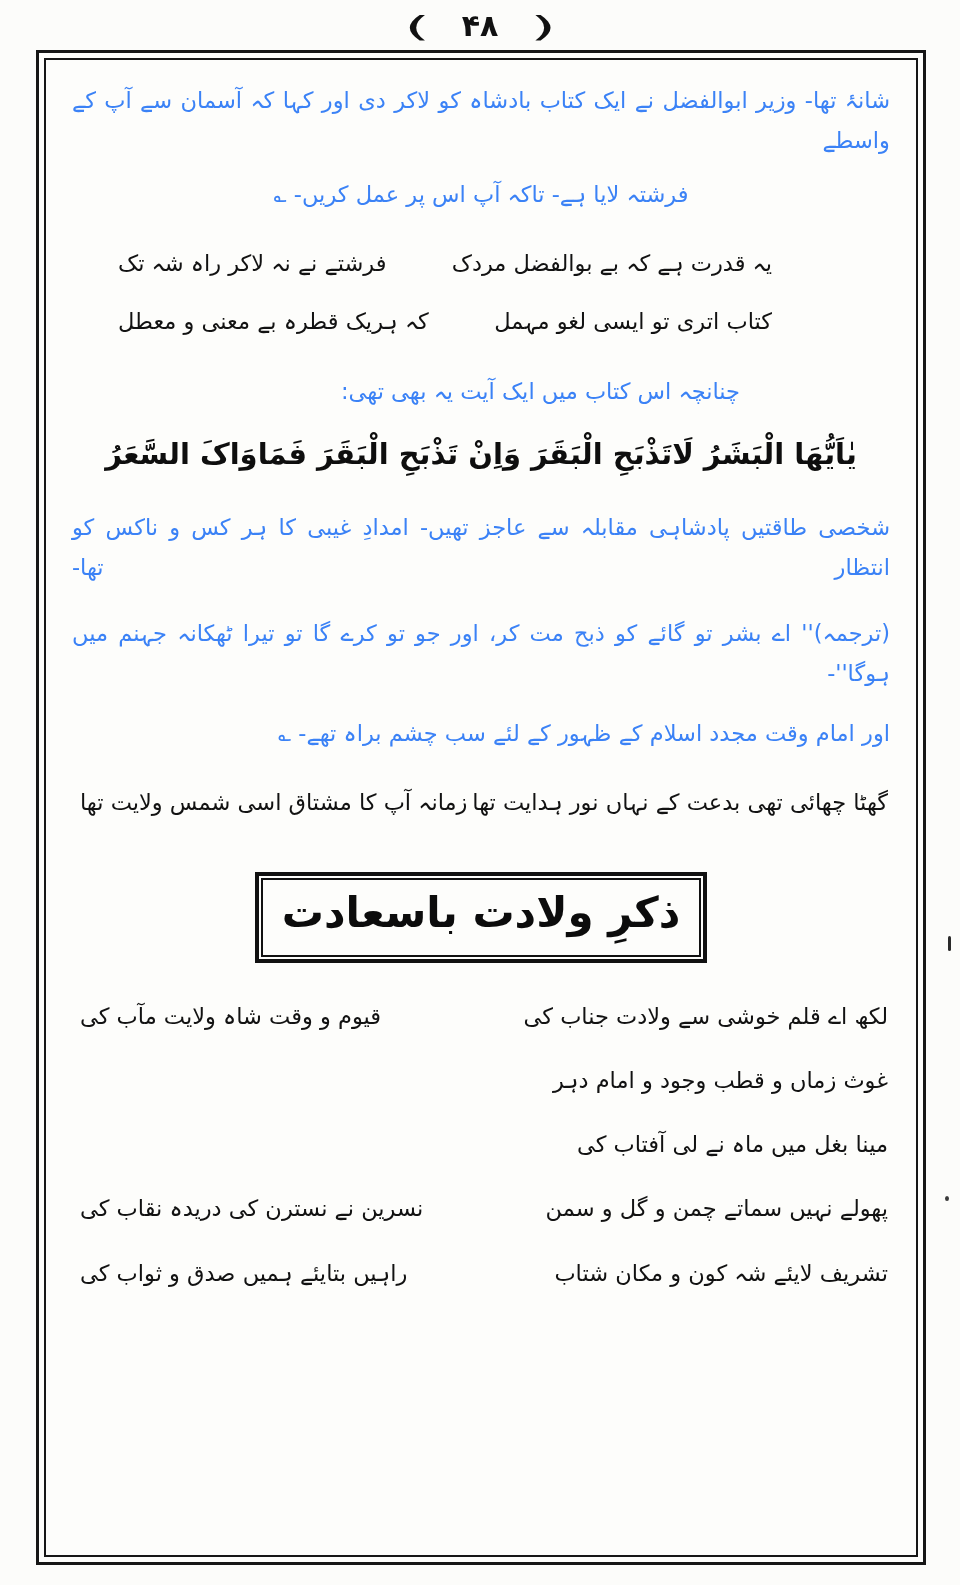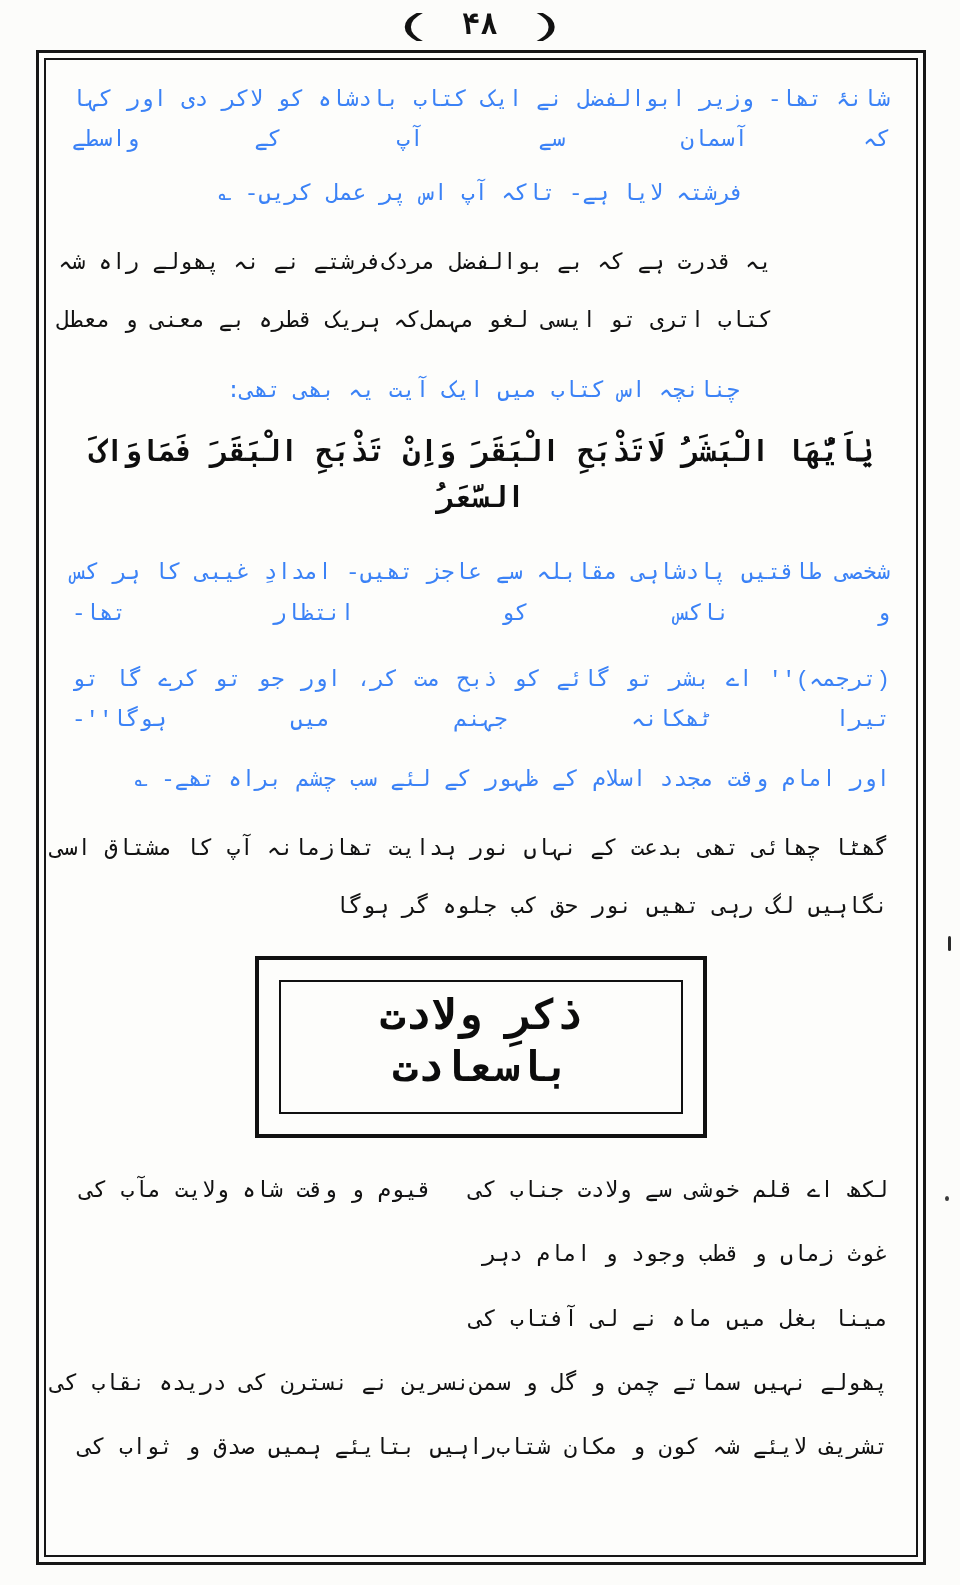--- a/index.html
+++ b/index.html
@@ -3,21 +3,21 @@
 <meta charset="utf-8">
 <style>
   html,body{margin:0;padding:0}
   body{
     width:960px;height:1585px;
     background:#e9e9e6;
     font-family:"DejaVu Sans",sans-serif;
   }
   .page{
     position:relative;width:960px;height:1585px;
-    background:#fcfcfa;color:#141414;overflow:hidden;font-family:Liberation Mono, monospace;
+    background:#fcfcfa;color:#141414;overflow:hidden;
   }
 
   
   .page-number{
     position:absolute;top:2px;left:0;right:0;
     text-align:center;direction:ltr;color:#111;
     height:48px;line-height:48px;
   }
   .page-number .paren{
     display:inline-block;transform:scale(2.6,1.1);
@@ -54,21 +54,21 @@
   .c2{padding:0 2px 0 8px}
   .poem-row{padding:0 2px 0 8px}
 
   .ayat{
     font-size:29px;font-weight:700;text-align:center;
     line-height:1.6;letter-spacing:.5px;color:#0e0e0e;
   }
 
   .heading-outer{
     width:452px;margin:30px auto 0;
-    border:4px solid #111;padding:20px;box-sizing:border-box;
+    border:4px solid #111;padding:2px;box-sizing:border-box;
   }
   .heading-inner{
     border:2px solid #111;padding:8px 8px 18px;text-align:center;
   }
   .heading{font-size:42px;font-weight:700;color:#0c0c0c}
 
   
   .mt6{margin-top:6px}.mt14{margin-top:14px}
   .mt18{margin-top:18px}.mt20{margin-top:20px}.mt24{margin-top:20px}
   .mt26{margin-top:26px}.mt30{margin-top:30px}.mt34{margin-top:34px}
@@ -88,40 +88,39 @@
 
   <div class="frame-outer">
     <div class="frame-inner">
       <div class="content">
 
         <p class="prose fill mt6">شانۂ تھا- وزیر ابوالفضل نے ایک کتاب بادشاہ کو لاکر دی اور کہا کہ آسمان سے آپ کے واسطے</p>
         <p class="prose centered mt14">فرشتہ لایا ہے- تاکہ آپ اس پر عمل کریں- ؎</p>
 
         <div class="verse-row c1 mt30">
           <span class="hemi">یہ قدرت ہے کہ بے بوالفضل مردک</span>
-          <span class="hemi">فرشتے نے نہ پھولے راہ شہ تک</span>
+          <span class="hemi">فرشتے نے نہ لاکر راہ شہ تک</span>
         </div>
         <div class="verse-row c1 mt20">
           <span class="hemi">کتاب اتری تو ایسی لغو مہمل</span>
           <span class="hemi">کہ ہریک قطرہ بے معنی و معطل</span>
         </div>
 
         <p class="prose indent-right mt30">چنانچہ اس کتاب میں ایک آیت یہ بھی تھی:</p>
         <p class="ayat mt24">یٰاَیُّهَا الْبَشَرُ لَاتَذْبَحِ الْبَقَرَ وَاِنْ تَذْبَحِ الْبَقَرَ فَمَاوَاکَ السَّعَرُ</p>
         <p class="prose fill mt30">شخصی طاقتیں پادشاہی مقابلہ سے عاجز تھیں- امدادِ غیبی کا ہر کس و ناکس کو انتظار تھا-</p>
 
         <p class="prose fill mt26">(ترجمہ)'' اے بشر تو گائے کو ذبح مت کر، اور جو تو کرے گا تو تیرا ٹھکانہ جہنم میں ہوگا''-</p>
         <p class="prose mt20">اور امام وقت مجدد اسلام کے ظہور کے لئے سب چشم براہ تھے- ؎</p>
 
         <div class="verse-row c2 mt30">
           <span class="hemi">گھٹا چھائی تھی بدعت کے نہاں نور ہدایت تھا</span>
           <span class="hemi">زمانہ آپ کا مشتاق اسی شمس ولایت تھا</span>
         </div>
         <div class="verse-row c2 mt20">
-          <span class="hemi">نگاہیں لگ رہی تھیں نور حق کب جلوہ گر ہوگا</span>
         </div>
 
         <div class="heading-outer">
           <div class="heading-inner">
             <h1 class="heading">ذکرِ ولادت باسعادت</h1>
           </div>
         </div>
 
         <div class="verse-row poem-row mt34">
           <span class="hemi">لکھ اے قلم خوشی سے ولادت جناب کی</span>

